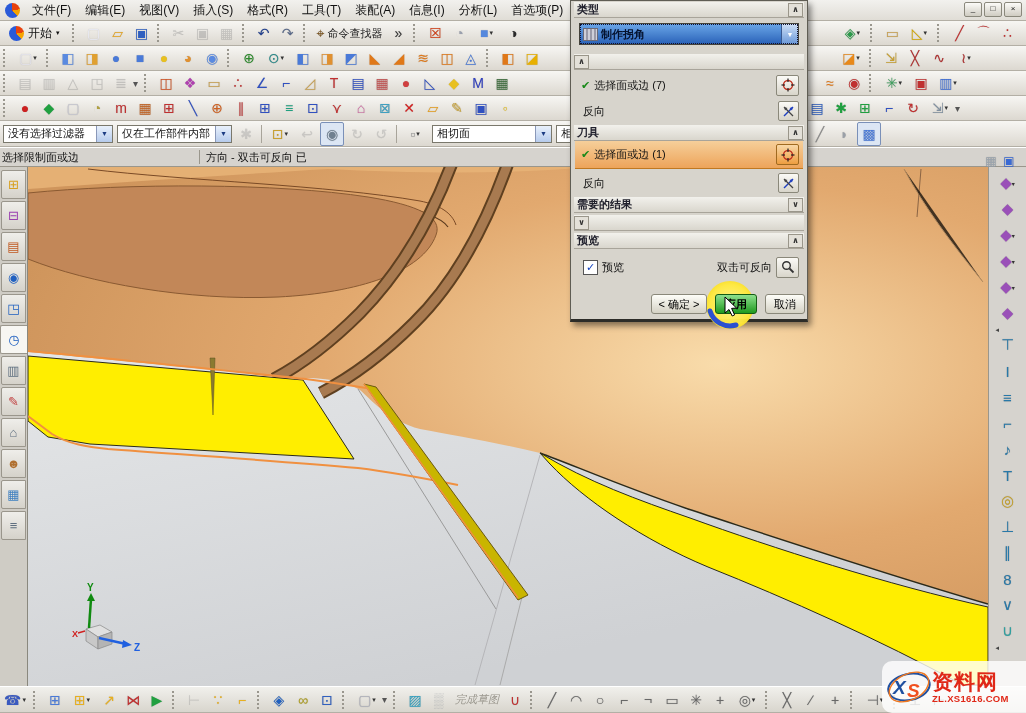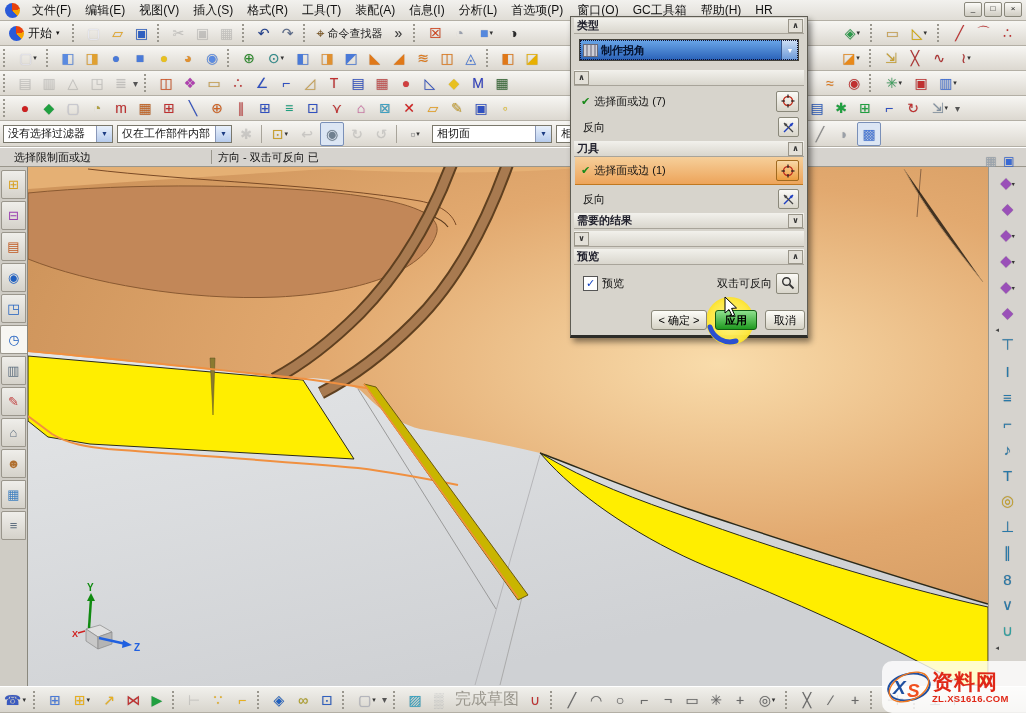--- a/index.html
+++ b/index.html
@@ -49,23 +49,23 @@
   .rtab.active{background:#f7f6f2;border-right:none;width:27px;}
   #viewport{position:relative;width:960px;height:100%;}
   #righttoolbar{width:38px;height:100%;background:#d6d3ce;border-left:1px solid #9a968c;box-sizing:border-box;
                 display:flex;flex-direction:column;align-items:center;padding-top:3px;}
   .vicon{width:28px;height:26px;display:flex;align-items:center;justify-content:center;font-size:15px;
          text-shadow:0 0 1px rgba(0,0,0,.3);}
   .vicon .ar{font-size:6px;color:#333;}
   .vsep{width:24px;height:6px;font-size:7px;color:#444;text-align:left;}
   
   #bottombar{top:686px;height:27px;border-top:1px solid #fff;background:linear-gradient(#f1f0ec,#d8d5cd);}
-  .dis-label{font-size:16px;color:#9a978e;margin:16px 4px;white-space:nowrap;flex:none;}
+  .dis-label{font-size:11px;color:#9a978e;margin:16px 4px;white-space:nowrap;flex:none;font-style:italic;}
   
-  #dialog{position:absolute;left:570px;top:16px;width:238px;height:322px;background:#d7d4cc;
+  #dialog{position:absolute;left:570px;top:0;width:238px;height:322px;background:#d7d4cc;
           border:1px solid #5f5d54;border-bottom:3px solid #2c2c28;box-shadow:3px 4px 6px rgba(0,0,0,.45);
           z-index:10;box-sizing:border-box;font-size:11px;}
   .dlg-h{position:absolute;left:3px;right:3px;height:15px;display:flex;align-items:center;
          background:linear-gradient(#f2f1ec,#d9d6cd);border-bottom:1px solid #a8a49a;font-weight:bold;color:#20202c;}
   .dlg-h .hl{flex:1;padding-left:3px;}
   .harr{width:13px;height:12px;border:1px solid #9a968a;background:#e3e0d8;font-size:8px;line-height:11px;
         text-align:center;margin-right:1px;color:#333;}
   .dlg-row{position:absolute;left:4px;right:4px;display:flex;align-items:center;}
   .chk-g{color:#1a8a1a;font-weight:bold;margin:0 4px 0 6px;}
   .sq-btn{width:21px;height:19px;margin-left:auto;margin-right:4px;border:1px solid #8a887a;border-radius:2px;
@@ -501,21 +501,21 @@
       <span class="tb-icon">
         <span style="color: rgb(154, 160, 168);">◗</span>
       </span>
       <span class="tb-icon pressed">
         <span style="color: rgb(74, 122, 216);">▩</span>
       </span>
     </span>
 </div>
 
 <div id="promptbar" class="bar">
-  <span style="padding-left:14px;">选择限制面或边</span>
+  <span style="padding-left:2px;">选择限制面或边</span>
   <span class="divider" style="margin-left:120px;"></span>
   <span>方向 - 双击可反向 已</span>
   <span class="prompt-right-icons">
       <span class="tb-icon">
         <span style="color: rgb(154, 164, 174);">▦</span>
       </span>
       <span class="tb-icon">
         <span style="color: rgb(58, 106, 212);">▣</span>
       </span>
     </span>

